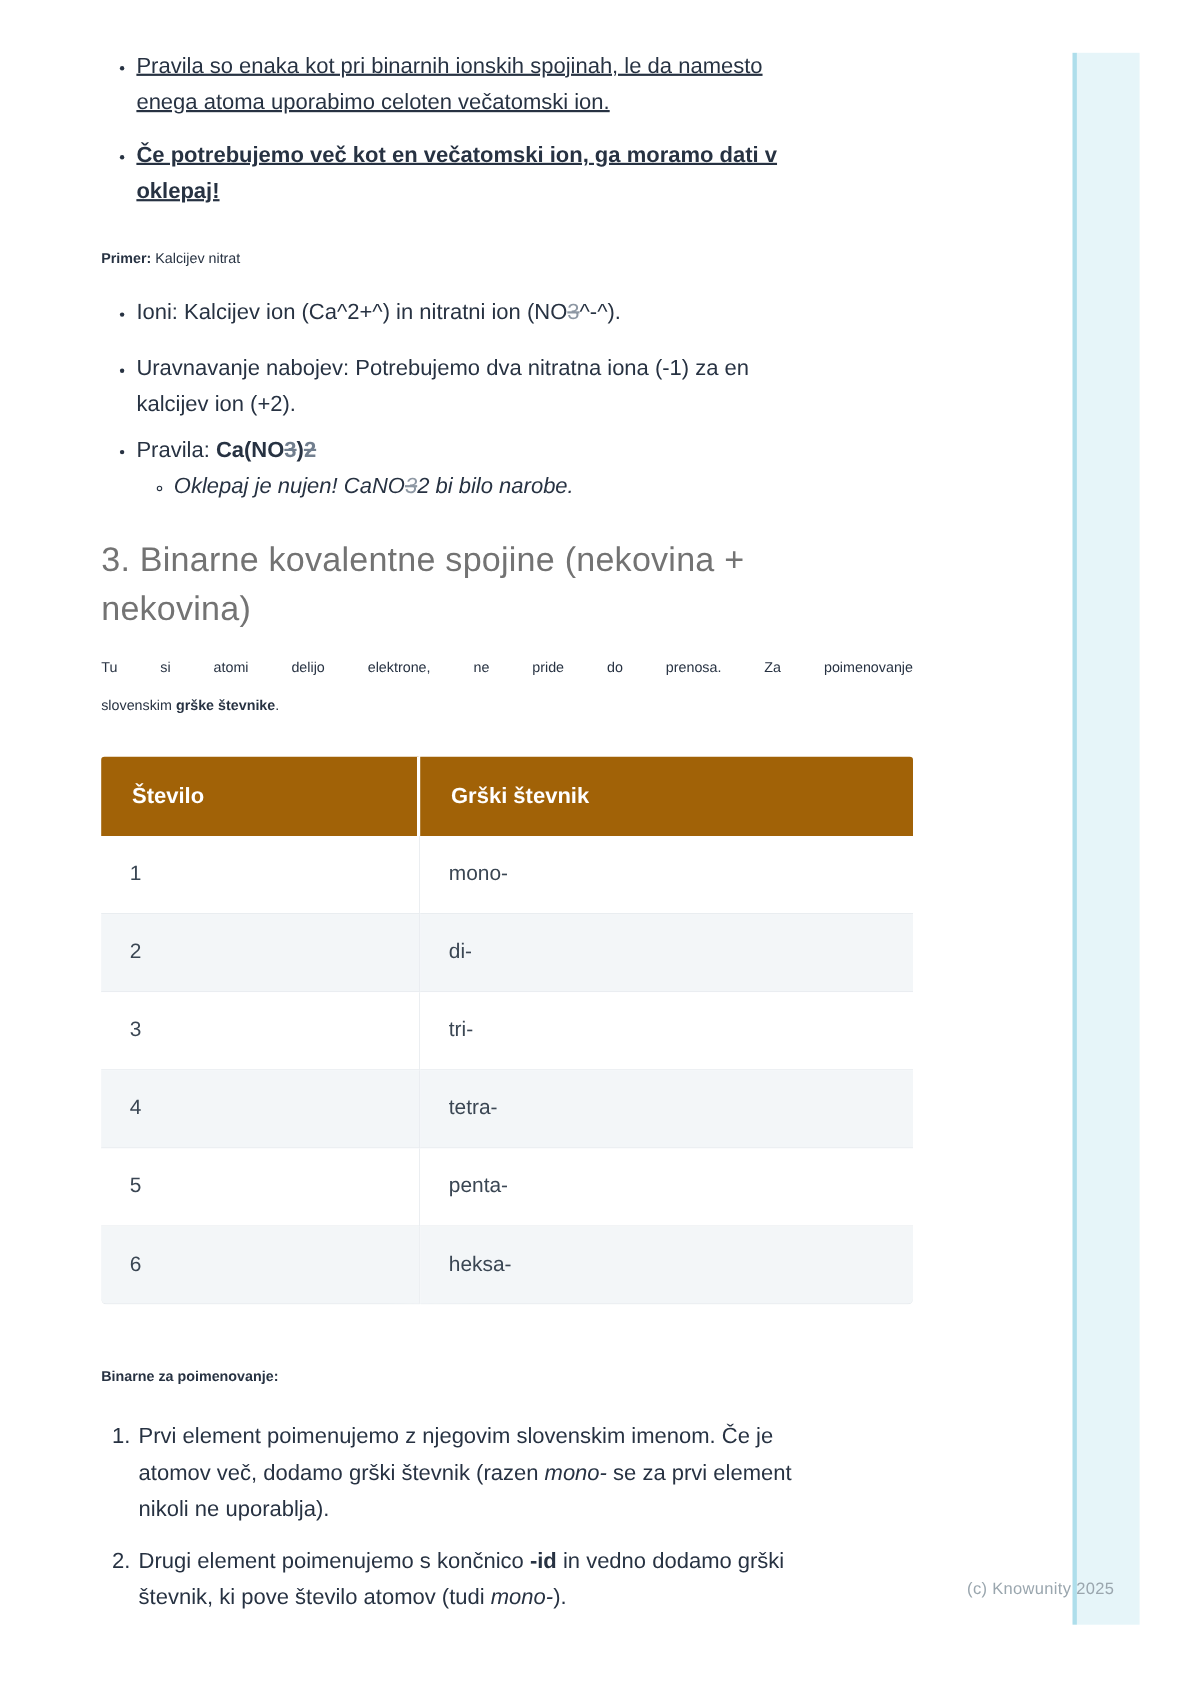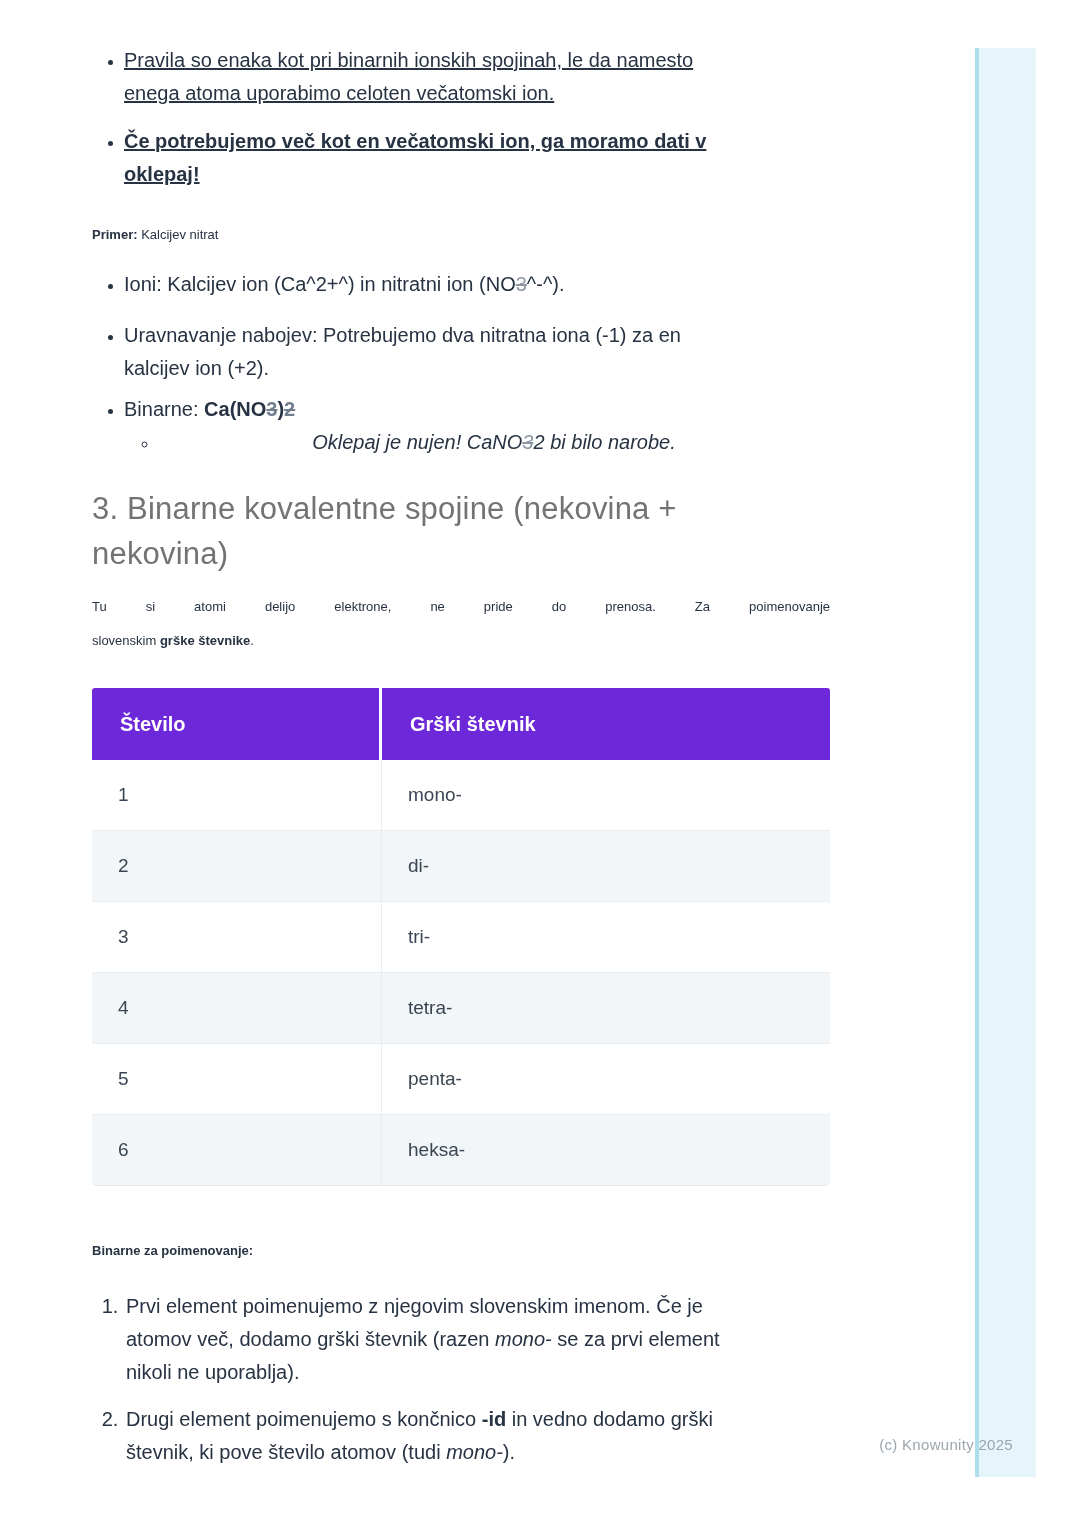--- a/index.html
+++ b/index.html
@@ -19,21 +19,21 @@
   .bold { font-weight:700; }
   .italic { font-style:italic; }
   .strike { color:#8d97a3; text-decoration:line-through; }
   .strike-bold { color:#717e8e; text-decoration:line-through; font-weight:700; }
   .justify-line { text-align:justify; text-align-last:justify; }
 
   
   ul.bullets { list-style:disc; padding-left:32px; }
   ul.bullets > li { font-size:20px; line-height:33px; margin-bottom:15px; }
   ul.bullets > li::marker { color:#273242; font-size:16px; }
-  ul.sub-bullets { list-style:circle; padding-left:34px; margin-top:0;text-align:center; }
+  ul.sub-bullets { list-style:circle; padding-left:34px; margin-top:0; }
   ul.sub-bullets > li { font-size:20px; line-height:33px; }
   ul.sub-bullets > li::marker { color:#273242; font-size:16px; }
   ol.rules { list-style:decimal; padding-left:32px; }
   ol.rules > li { font-size:20px; line-height:33px; margin-bottom:14px; padding-left:2px; }
   ol.rules > li::marker { color:#273242; }
 
   
   h2.cyan-heading {
     color:#737373;
     font-size:31px;
@@ -43,21 +43,21 @@
   }
 
   
   .greek-table {
     width:738px;
     border-collapse:separate;
     border-spacing:0;
     font-size:19px;
   }
   .greek-table th {
-    background:#6d28d9;
+    background:#a16207;
     color:#ffffff;
     font-weight:700;
     font-size:20px;
     text-align:left;
     height:72px;
     padding:0 0 0 28px;
     vertical-align:middle;
   }
   .greek-table th:first-child { width:290px; border-right:3px solid #ffffff; border-top-left-radius:3px; }
   .greek-table th:last-child { border-top-right-radius:3px; }
@@ -116,21 +116,21 @@
 <div class="section" style="top:268px;">
   <ul class="bullets">
     <li style="margin-bottom:18px;">
       <span class="ln"><span>Ioni: Kalcijev ion (Ca^2+^) in nitratni ion (NO</span><span class="strike">3</span><span>^-^).</span></span>
     </li>
     <li style="margin-bottom:8px;">
       <span class="ln">Uravnavanje nabojev: Potrebujemo dva nitratna iona (-1) za en</span>
       <span class="ln">kalcijev ion (+2).</span>
     </li>
     <li style="margin-bottom:0;">
-      <span class="ln"><span>Binarne: </span><span class="bold">Ca(NO</span><span class="strike-bold">3</span><span class="bold">)</span><span class="strike-bold">2</span></span>
+      <span class="ln"><span>Pravila: </span><span class="bold">Ca(NO</span><span class="strike-bold">3</span><span class="bold">)</span><span class="strike-bold">2</span></span>
       <ul class="sub-bullets">
         <li class="italic"><span>Oklepaj je nujen! CaNO</span><span class="strike italic">3</span><span>2 bi bilo narobe.</span></li>
       </ul>
     </li>
   </ul>
 </div>
 
 <h2 class="cyan-heading section" style="top:486px;">
   <span class="ln">3. Binarne kovalentne spojine (nekovina +</span>
   <span class="ln">nekovina)</span>

